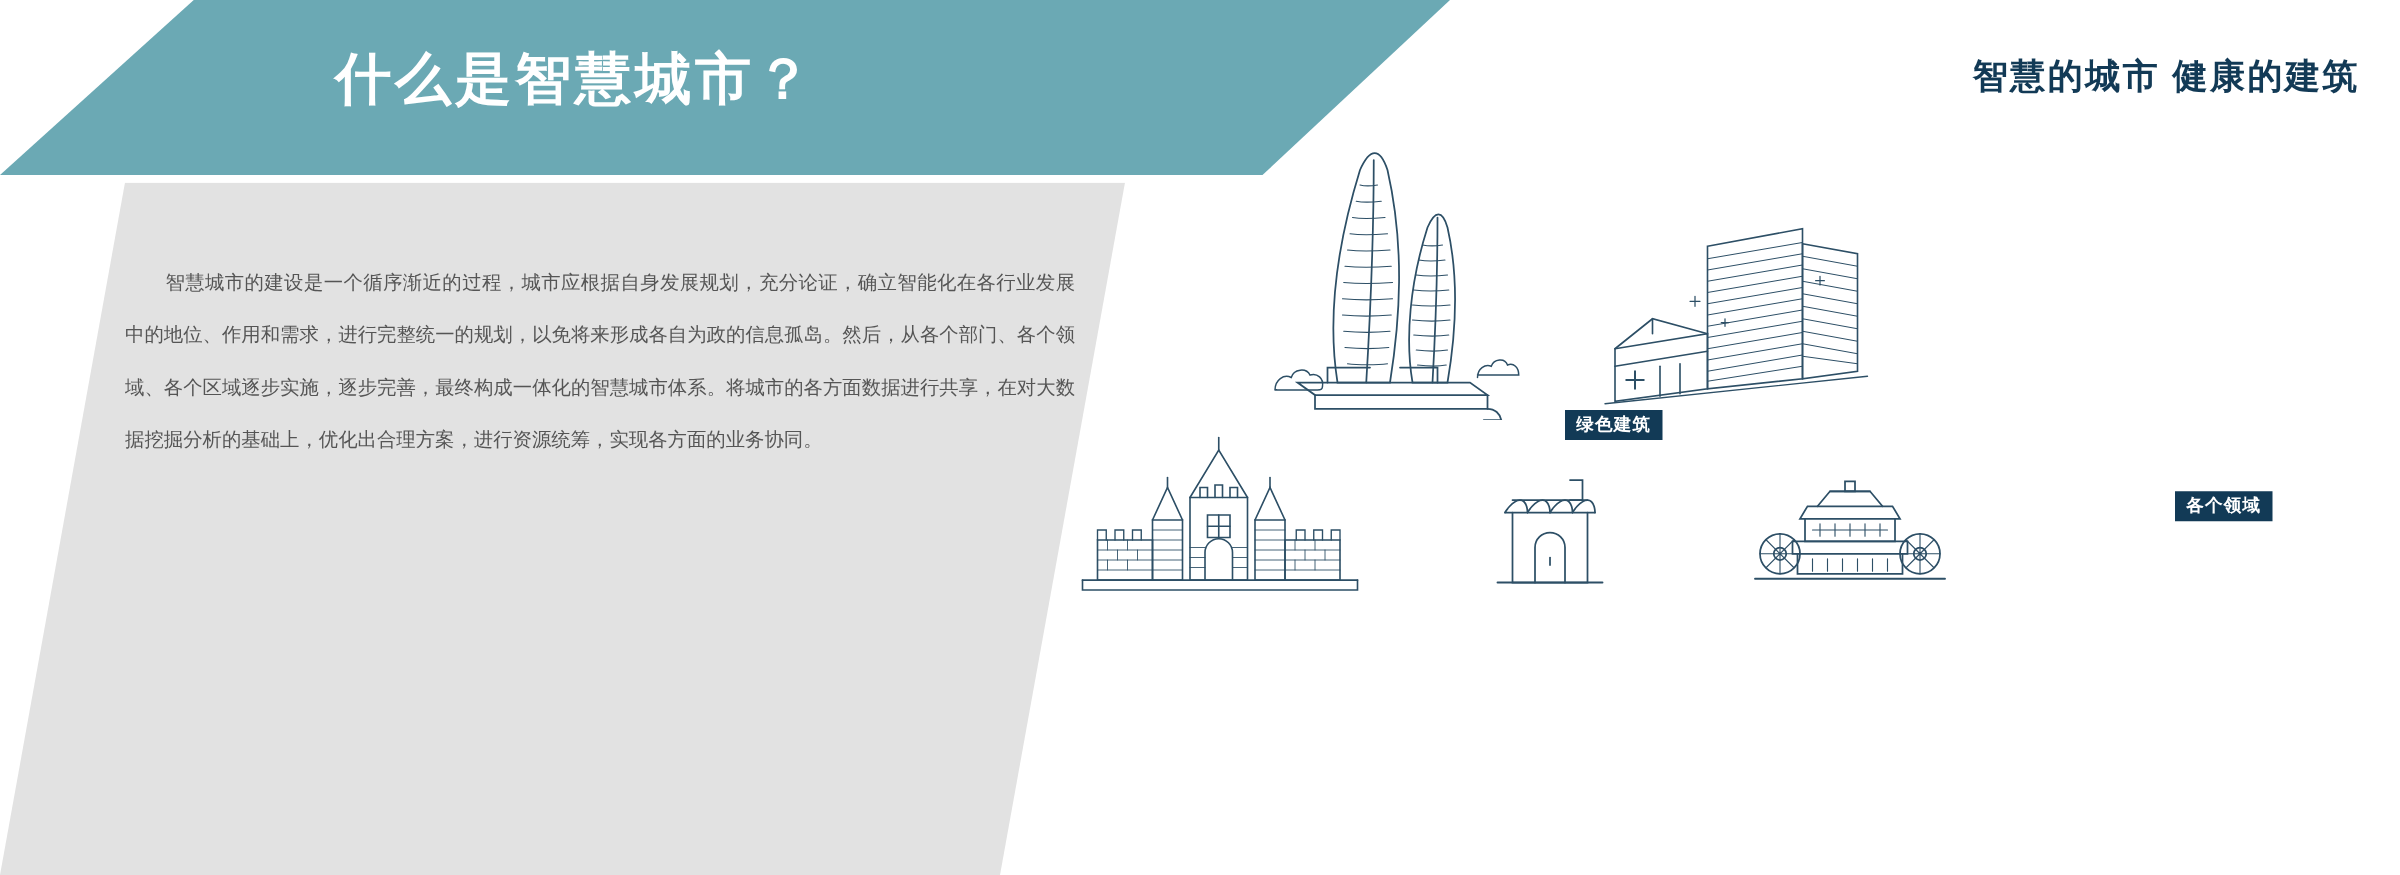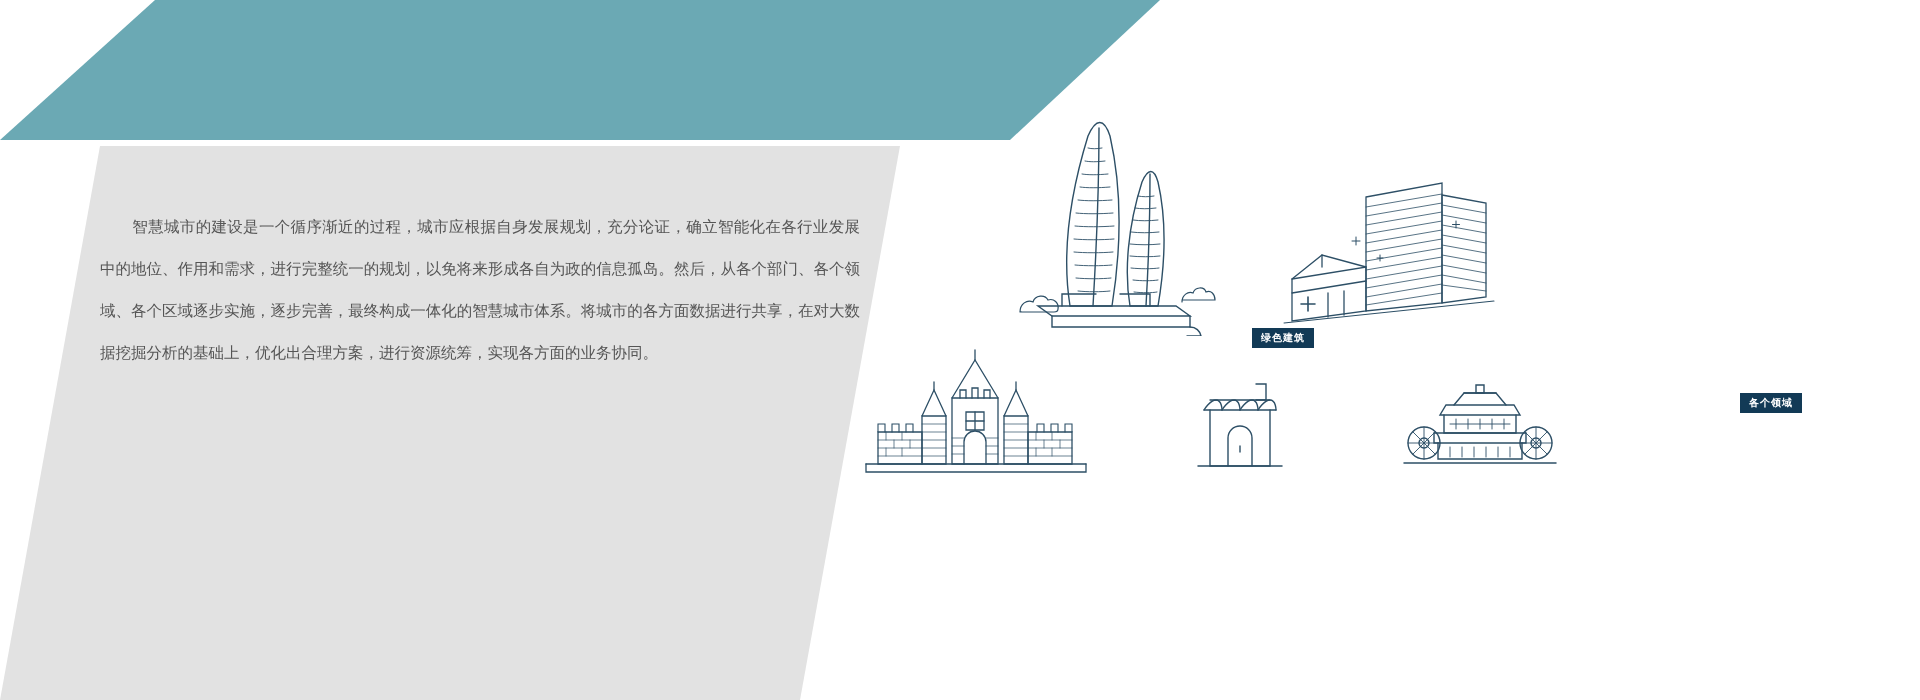--- a/index.html
+++ b/index.html
@@ -71,21 +71,21 @@
     position:absolute;
     left:830px;top:96px;
     width:1090px;height:600px;
   }
   .icon-cell{position:absolute;}
   .icon-art{display:block;}
   .badge{
     position:absolute;
     background:#123a56;
     color:#ffffff;
-    font-size:10px;
+    font-size:14px;
     font-weight:bold;
     letter-spacing:1px;
     padding:4px 9px 5px 9px;
     white-space:nowrap;
     line-height:1.1;
   }
 
   
   #cell-green {left:170px; top:10px;  width:230px;height:230px;}
   #cell-health{left:440px; top:75px;  width:250px;height:170px;}
@@ -95,20 +95,22 @@
 
   #badge-green {left:252px; top:222px;}
   #badge-health{left:470px; top:222px;}
 </style>
 </head>
 <body>
 
 <div class="stage">
 
   <div class="banner"></div>
+  <div class="banner-title">什么是智慧城市？</div>
+  <div class="header-right">智慧的城市  健康的建筑</div>
 
   <div class="body-panel"></div>
 
   <div class="body-text">
     <p class="para"><span class="indent"></span><span>智慧城市的建设是一个循序渐近的过程，城市应根据自身发展规划，充分论证，确立智能化在各行业发展中的地位、作用和需求，进行完整统一的规划，以免将来形成各自为政的信息孤岛。然后，从各个部门、各个领域、各个区域逐步实施，逐步完善，最终构成一体化的智慧城市体系。将城市的各方面数据进行共享，在对大数据挖掘分析的基础上，优化出合理方案，进行资源统筹，实现各方面的业务协同。</span></p>
   </div>
 
   <div class="illus">
 
     <div class="icon-cell" id="cell-green">

